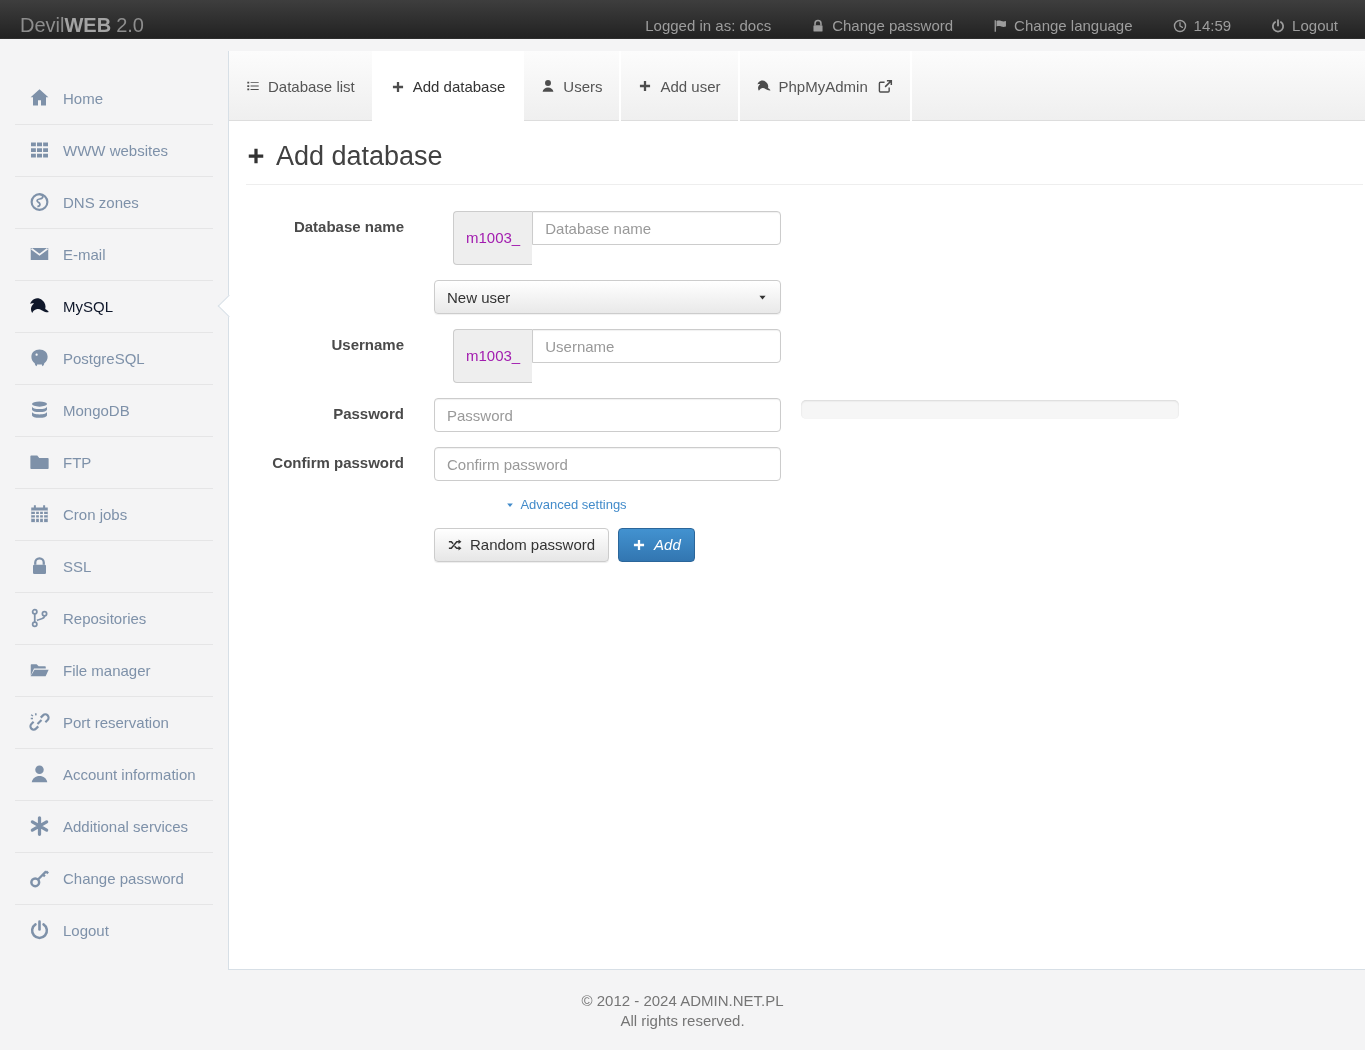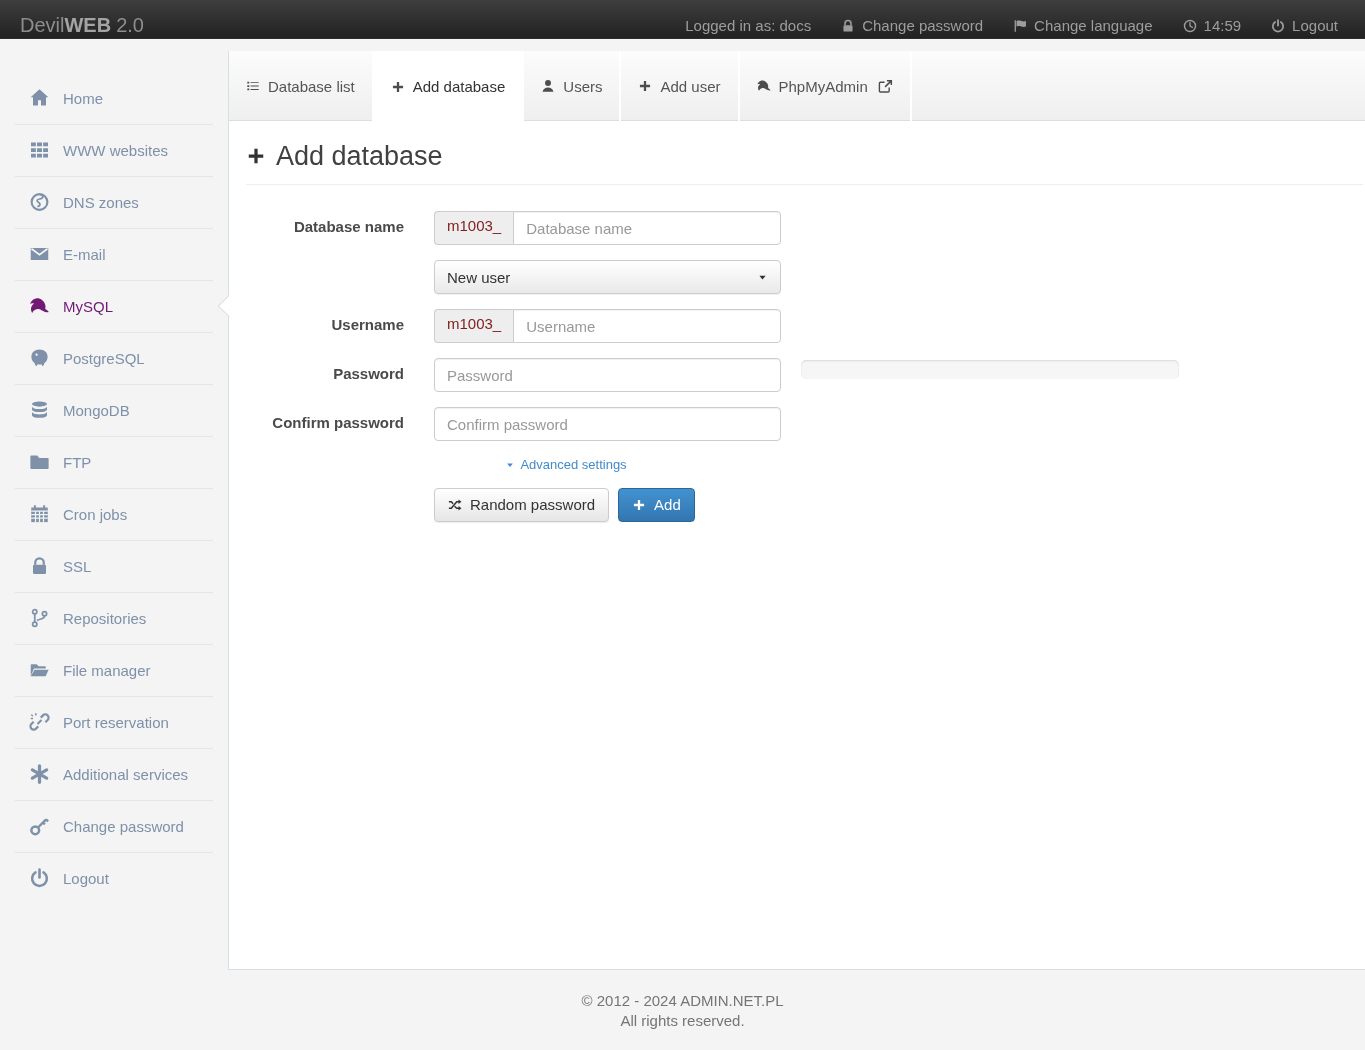--- a/index.html
+++ b/index.html
@@ -20,40 +20,40 @@
     border-bottom:1px solid rgba(0,0,0,.25);
   }
   .brand {
     position:absolute; left:20px; top:0; height:51px; line-height:51px;
     font-size:20px; color:#8d8d8d; cursor:pointer; white-space:nowrap;
   }
   .brand .b-bold { font-weight:bold; color:#a4a4a4; }
   .brand .b-ver { margin-left:5px; }
   .nav-right {
     position:absolute; right:27px; top:0; height:51px;
-    display:flex; align-items:center; gap:30px;
+    display:flex; align-items:center; gap:40px;
     color:#9d9d9d; font-size:15px; white-space:nowrap;
   }
   .nav-item { display:flex; align-items:center; gap:7px; color:#9d9d9d; }
   .nav-item[data-interactable="true"] { cursor:pointer; }
   .nav-item .icon { width:14px; height:14px; }
 
   
   .sidebar { position:absolute; top:51px; left:0; width:228px; padding-top:21px; z-index:3; }
   .side-item {
     position:relative; height:52px; display:flex; align-items:center;
     padding:0 14px 0 27px; color:#7e91a9; font-size:15px; cursor:pointer;
     white-space:nowrap;
   }
   .side-item + .side-item::before {
     content:""; position:absolute; top:0; left:15px; right:15px;
     border-top:1px solid #e5e5e6;
   }
   .side-item .icon { width:25px; height:20px; margin-right:11px; }
-  .side-item.active { color:#701a75; }
+  .side-item.active { color:#0f172a; }
   .arrow-notch {
     position:absolute; right:-9px; top:50%; margin-top:-8px;
     width:16px; height:16px; background:#fff; transform:rotate(45deg);
     border-left:1px solid #d7dfe6; border-bottom:1px solid #d7dfe6; z-index:4;
   }
 
   
   .panel {
     position:absolute; left:228px; top:51px; width:1152px; height:919px;
     background:#fff; border-left:1px solid #d7dfe6; border-bottom:1px solid #d7dfe6;
@@ -86,22 +86,22 @@
   .form-row { display:flex; align-items:flex-start; margin-bottom:15px; }
   .flabel {
     flex:0 0 188px; width:188px; padding:7px 30px 0 0;
     text-align:right; font-weight:bold; font-size:15px; color:#4a4a4a;
     white-space:nowrap;
   }
   .fspacer { flex:0 0 188px; }
   .input-group { display:flex; width:347px; }
   .addon {
     background:#eee; border:1px solid #ccc; border-right:none;
-    border-radius:4px 0 0 4px; padding:4px 12px; font-size:15px; color:#7f1d1d;
-    line-height:20px; white-space:nowrap;
+    border-radius:4px 0 0 4px; padding:16px 12px; font-size:15px; color:#a21caf;
+    line-height:20px; white-space:nowrap;margin-left:19px;
   }
   .input-group input {
     flex:1 1 auto; min-width:0; border-radius:0 4px 4px 0;
   }
   input.fcontrol, .input-group input {
     border:1px solid #ccc; padding:6px 12px; font-size:15px; color:#555;
     line-height:20px; height:34px; outline:none; background:#fff;
     font-family:"Liberation Sans", sans-serif;
     box-shadow:inset 0 1px 1px rgba(0,0,0,.06);
   }
@@ -136,21 +136,21 @@
     padding:6px 13px; font-size:15px; border-radius:4px; cursor:pointer;
     font-family:"Liberation Sans", sans-serif; line-height:20px;
   }
   .btn .icon { width:14px; height:14px; }
   .btn-default {
     background:linear-gradient(#ffffff,#e6e6e6); border:1px solid #ccc; color:#333;
     box-shadow:inset 0 1px 0 rgba(255,255,255,.15), 0 1px 1px rgba(0,0,0,.075);
     justify-content:flex-end;
   }
   .btn-primary {
-    background:linear-gradient(#4292d0,#3276b1); border:1px solid #2b669a; color:#fff;
+    background:linear-gradient(#4292d0,#3276b1); border:1px solid #2b669a; color:#fff;font-style:italic;
   }
 
   
   .footer {
     position:absolute; left:0; top:970px; width:1365px; padding-top:21px;
     text-align:center; font-size:15px; line-height:20px; color:#757575;
   }
 </style>
 </head>
 <body>
@@ -376,20 +376,26 @@
       <svg class="icon" data-interactable="false">
         <use href="#i-folder-open"></use>
       </svg>
       <span data-interactable="false">File manager</span>
     </div>
     <div class="side-item" data-interactable="true">
       <svg class="icon" data-interactable="false">
         <use href="#i-broken-link"></use>
       </svg>
       <span data-interactable="false">Port reservation</span>
+    </div>
+    <div class="side-item" data-interactable="true">
+      <svg class="icon" data-interactable="false">
+        <use href="#i-user"></use>
+      </svg>
+      <span data-interactable="false">Account information</span>
     </div>
     <div class="side-item" data-interactable="true">
       <svg class="icon" data-interactable="false">
         <use href="#i-asterisk"></use>
       </svg>
       <span data-interactable="false">Additional services</span>
     </div>
     <div class="side-item" data-interactable="true">
       <svg class="icon" data-interactable="false">
         <use href="#i-key"></use>

